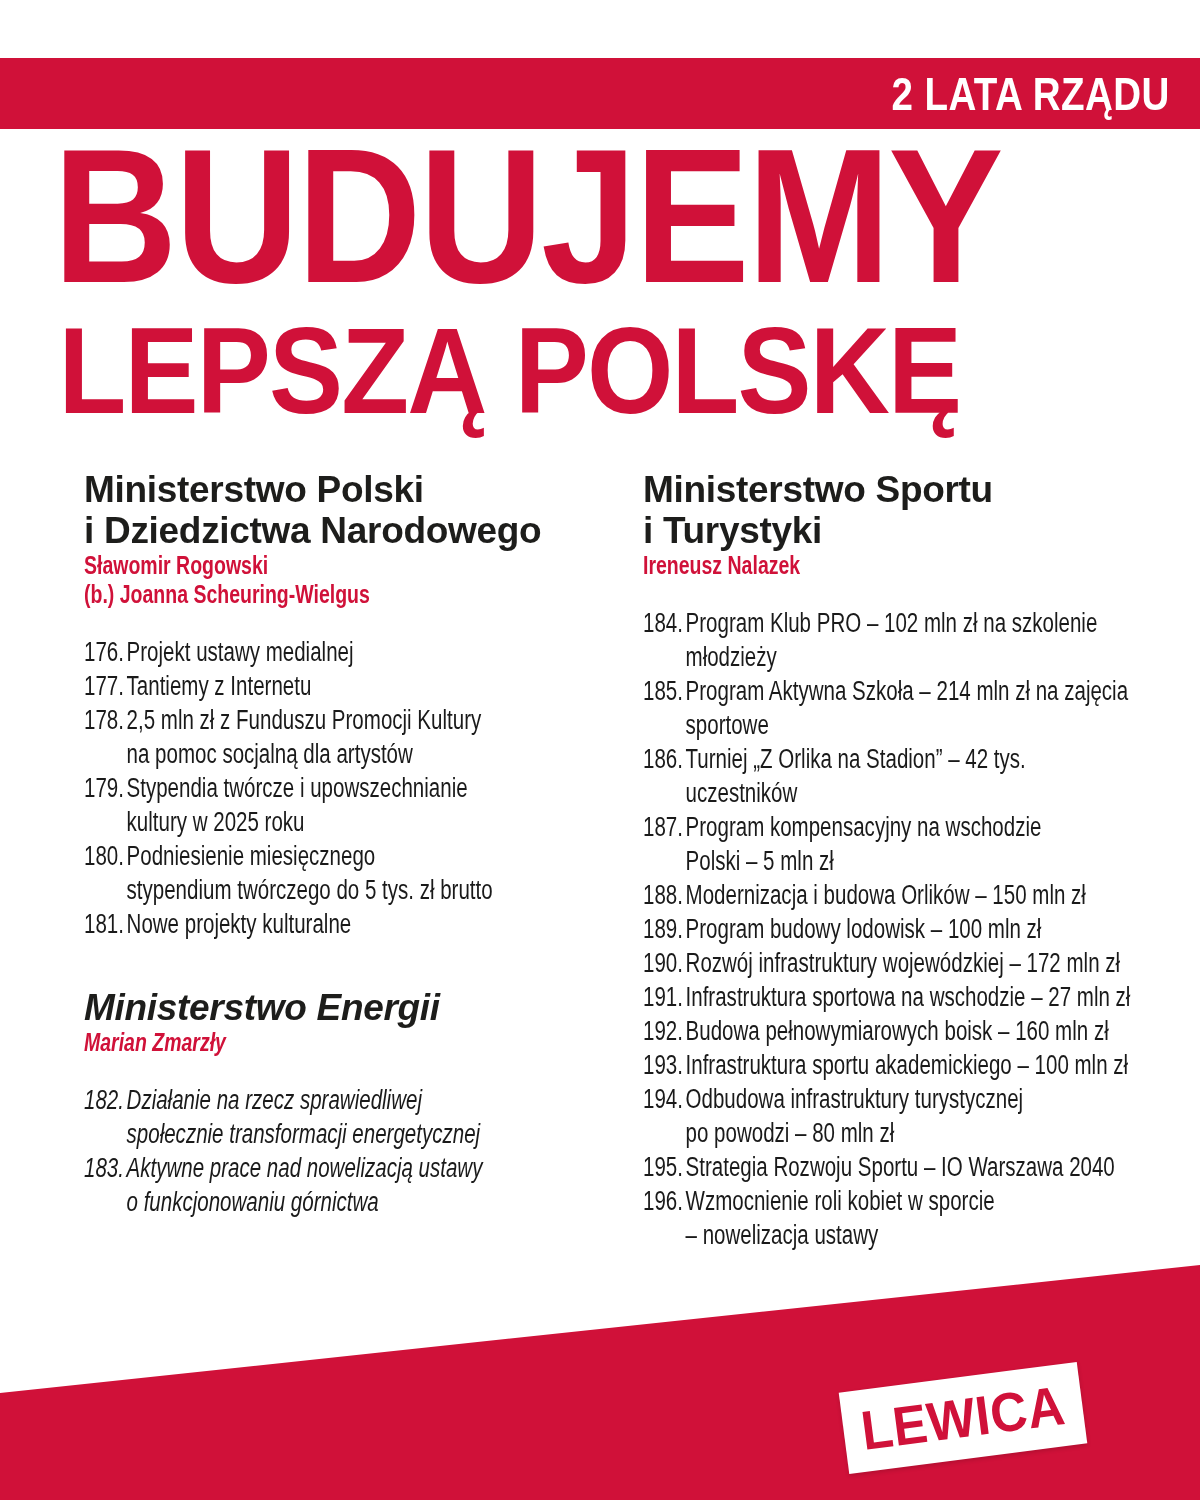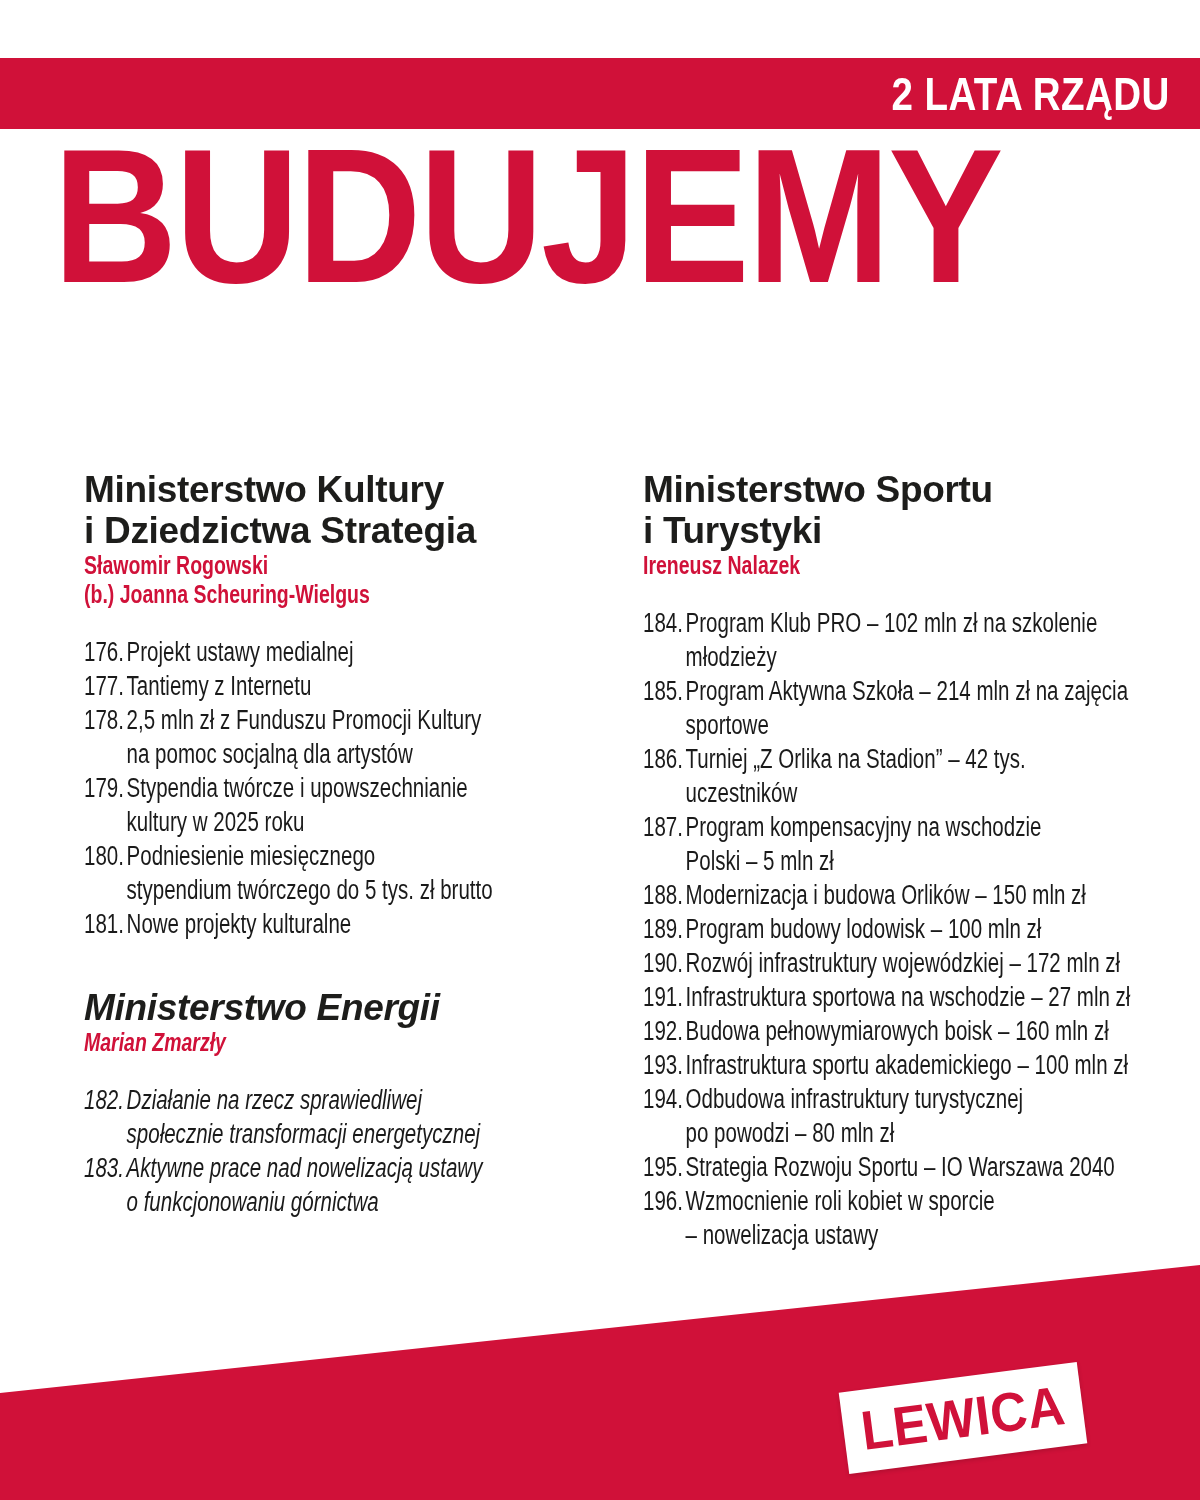--- a/index.html
+++ b/index.html
@@ -86,27 +86,28 @@
 </style>
 </head>
 <body>
 
 <div class="top-banner">
   <span class="label">2 LATA RZĄDU</span>
 </div>
 
 <div class="headline">
   <span class="l1">BUDUJEMY</span>
+  <span class="l2"><span>LEPSZĄ POLSKĘ</span></span>
 </div>
 
 <div class="col col-left">
     <div class="section">
       <div class="section-title">
-        <div class="title-line">Ministerstwo Kultury</div>
-        <div class="title-line">i Dziedzictwa Strategia</div>
+        <div class="title-line">Ministerstwo Polski</div>
+        <div class="title-line">i Dziedzictwa Narodowego</div>
       </div>
       <div class="ministers">
         <div class="minister">Sławomir Rogowski</div>
         <div class="minister">(b.) Joanna Scheuring-Wielgus</div>
       </div>
       <div class="items">
         <div class="item">
           <div class="line"><span class="num">176.</span>Projekt ustawy medialnej</div>
         </div>
         <div class="item">

